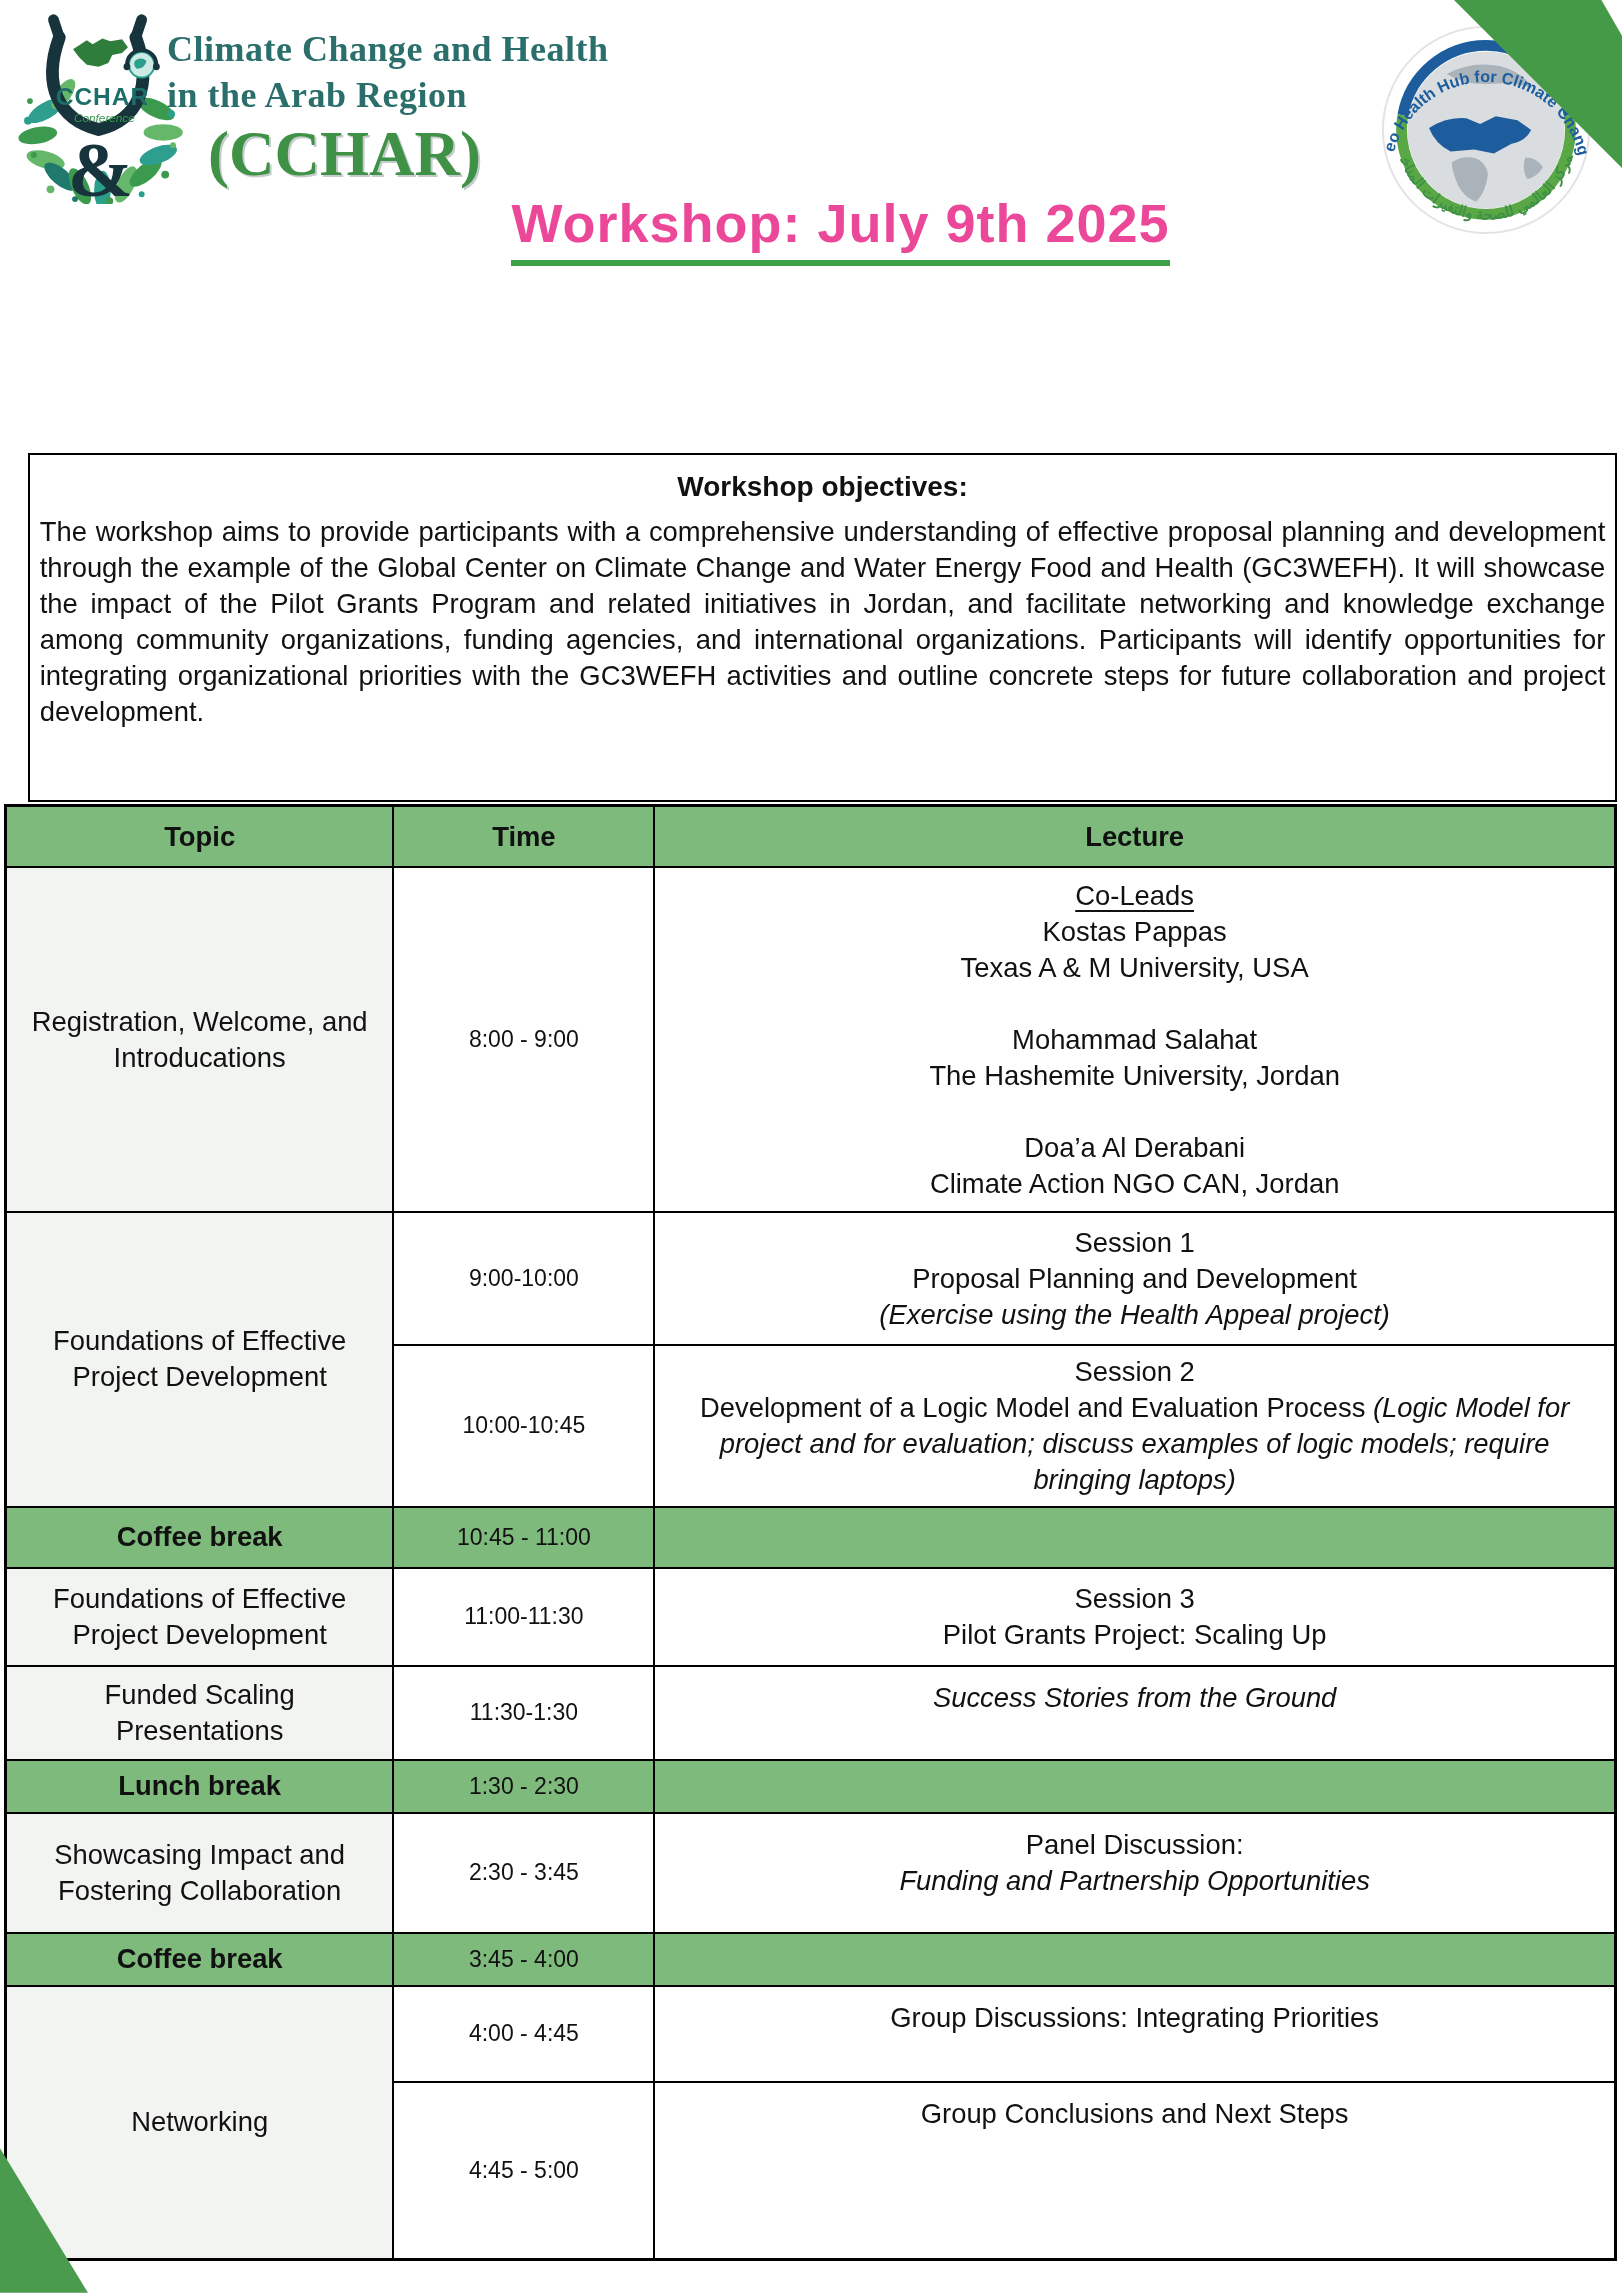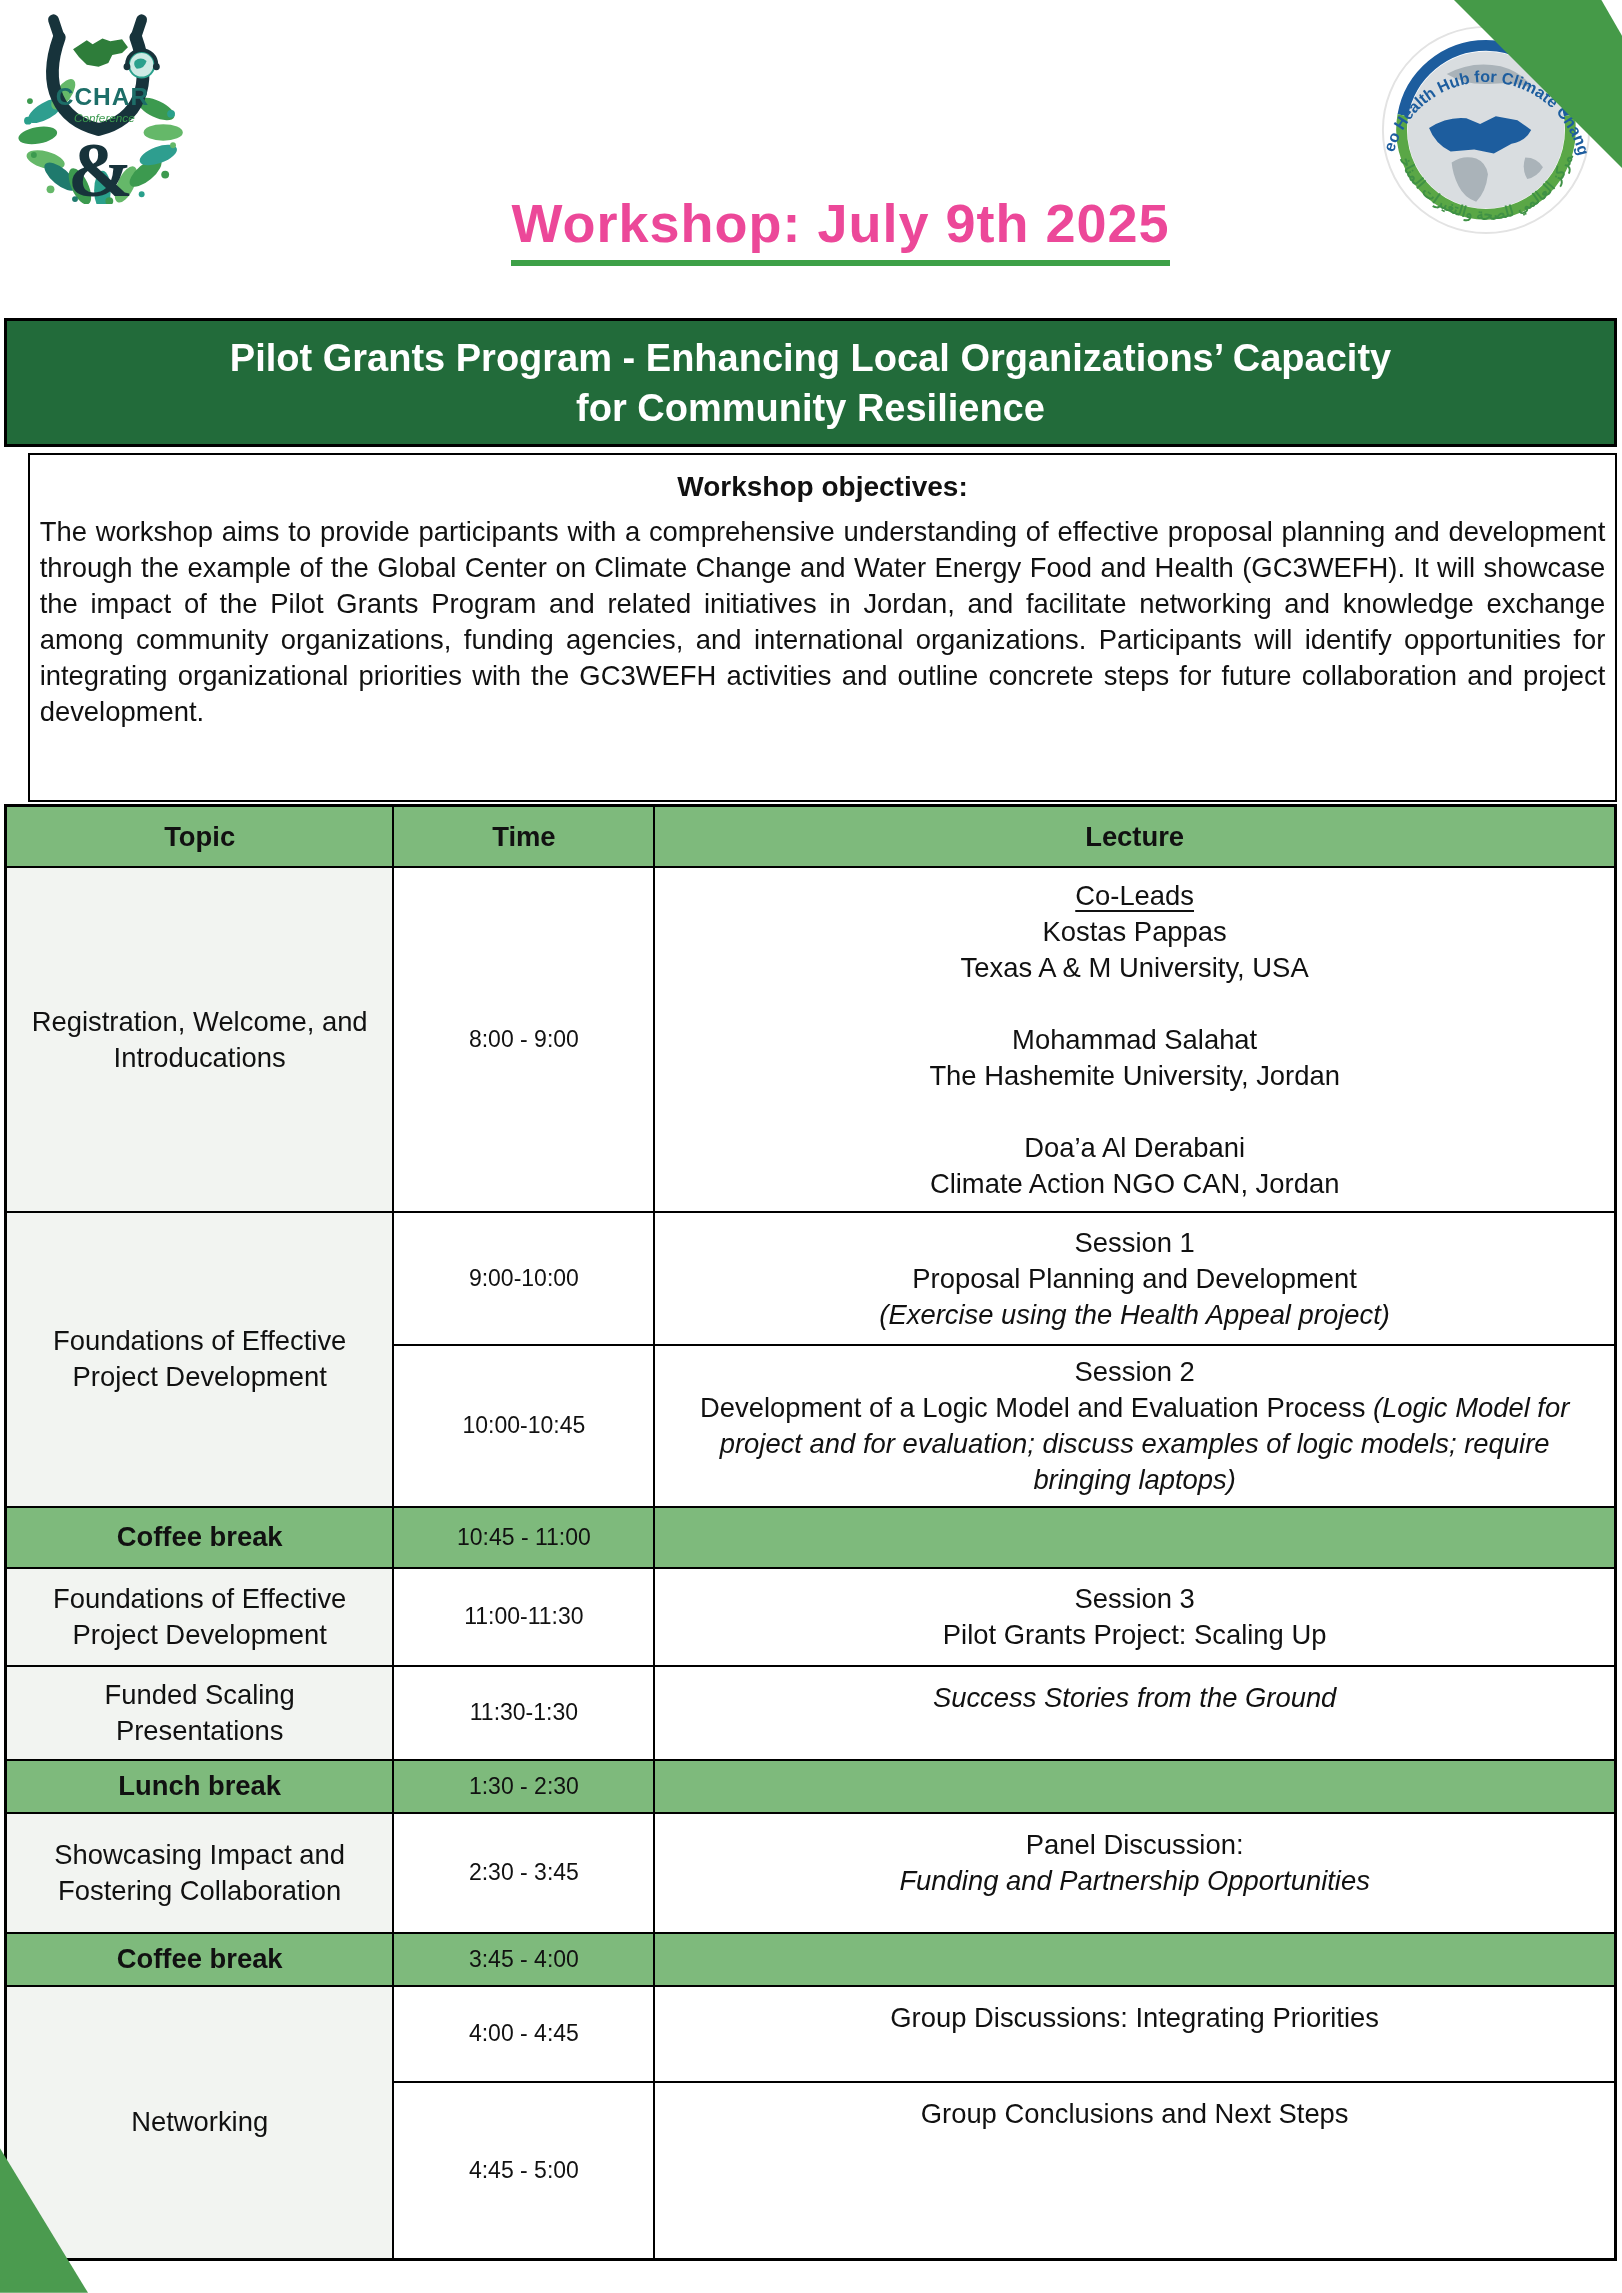--- a/index.html
+++ b/index.html
@@ -116,20 +116,25 @@
       <circle cx="128" cy="58" r="13" fill="#cdeae4" stroke="#2aa08c" stroke-width="2"></circle>
       <path d="M121 54 q6 -5 12 0 q-2 8 -10 8 q-4 -4 -2 -8 z" fill="#2aa08c"></path>
       <path d="M113 58 A 15 15 0 0 1 143 58" fill="none" stroke="#17333b" stroke-width="4"></path>
       <circle cx="113" cy="60" r="3.5" fill="#17333b"></circle>
         <circle cx="143" cy="60" r="3.5" fill="#17333b"></circle>
     </g>
     <text x="88" y="99" font-size="25" font-weight="bold" letter-spacing="1" text-anchor="middle" fill="#1d6e68">CCHAR</text>
     <text x="90" y="116" font-size="12" font-style="italic" text-anchor="middle" fill="#3c9a4f">Conference</text>
   </svg>
 
+  <div class="org-text">
+    <div class="org-line">Climate Change and Health</div>
+    <div class="org-line">in the Arab Region</div>
+    <div class="org-line3">(CCHAR)</div>
+  </div>
 
   <svg class="geo-logo" width="216" height="218" viewBox="0 0 220 222">
     <defs>
       <path id="arcTop" d="M 16.3 135 A 97 97 0 0 1 203.7 135"></path>
       <path id="arcBottom" d="M 22.6 142 A 93 93 0 0 0 197.4 142"></path>
     </defs>
     <circle cx="110" cy="112" r="105" fill="#ffffff" stroke="#e3e3e3" stroke-width="2"></circle>
     <circle cx="110" cy="112" r="80" fill="#d9dde0"></circle>
     <path d="M70 55 q25 -14 55 -8 q22 6 32 22 q-20 -6 -40 -4 q-28 2 -47 -10 z" fill="#aab3b9"></path>
     <path d="M75 145 q12 -8 25 -4 q10 4 12 16 q-2 18 -12 28 q-12 -4 -18 -16 q-6 -12 -7 -24 z" fill="#aab3b9"></path>
@@ -142,24 +147,20 @@
     </text>
     <text font-size="15" font-weight="bold" fill="#3f9145">
       <textPath href="#arcBottom" startOffset="50%" text-anchor="middle">المركز العالمي للصحة والتغيرات المناخية</textPath>
     </text>
   </svg>
 
   <div class="workshop-title">
     <span>Workshop: July 9th 2025</span>
   </div>
 
-  <div class="banner">
-    <div>Pilot Grants Program  - Enhancing Local Organizations’ Capacity</div>
-    <div>for Community Resilience</div>
-  </div>
 
   <div class="objectives">
     <div class="obj-heading">Workshop objectives:</div>
     <div class="obj-body">The workshop aims to provide participants with a comprehensive understanding of effective proposal planning and development through the example of the Global Center on Climate Change and Water Energy Food and Health (GC3WEFH). It will showcase the impact of the Pilot Grants Program and related initiatives in Jordan, and facilitate networking and knowledge exchange among community organizations, funding agencies, and international organizations. Participants will identify opportunities for integrating organizational priorities with the GC3WEFH  activities and outline concrete steps for future collaboration and project development.</div>
   </div>
 
   <table class="schedule">
     <colgroup>
         <col style="width:388px">
         <col style="width:261px">

